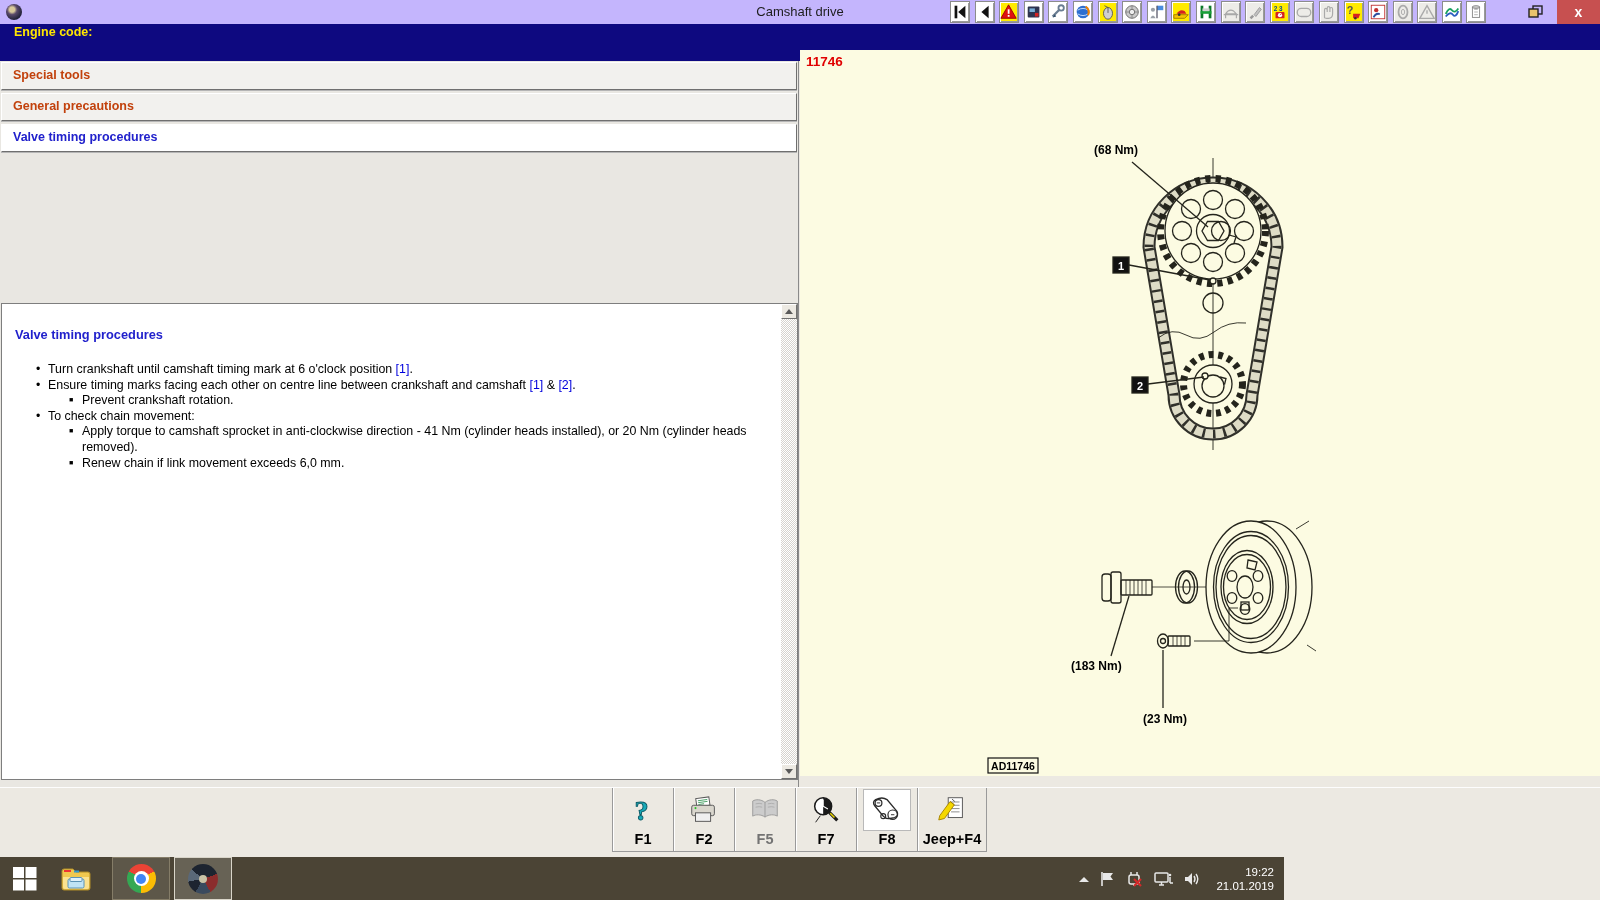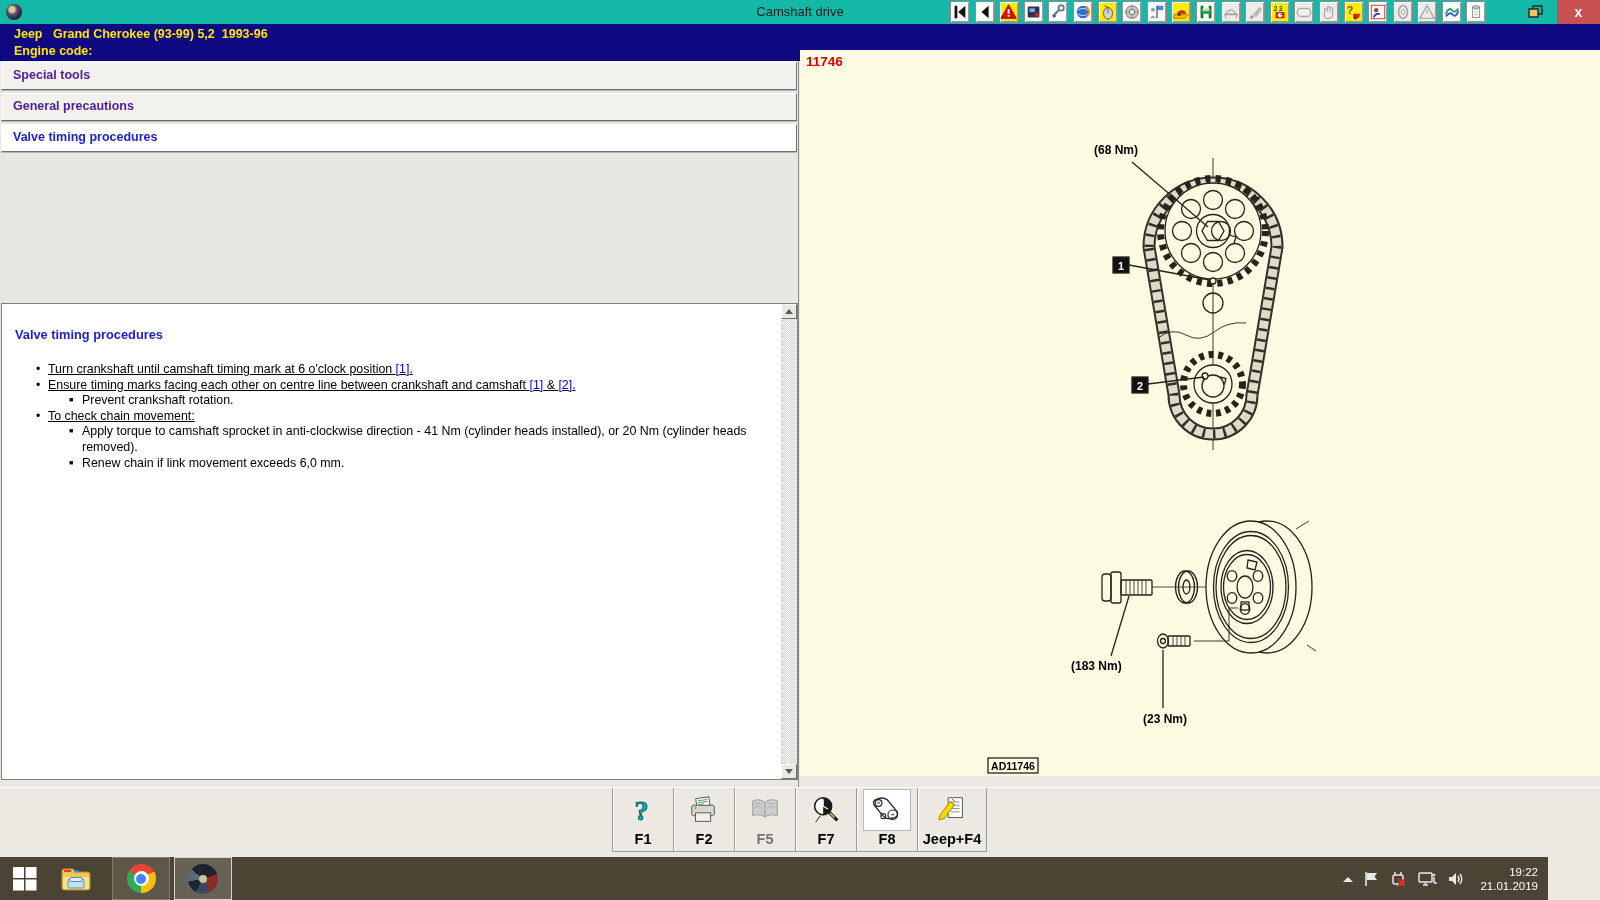--- a/index.html
+++ b/index.html
@@ -1,20 +1,20 @@
 <!DOCTYPE html>
 <html><head>
 <meta charset="utf-8">
 <style>
   html,body{margin:0;padding:0}
   body{width:1600px;height:900px;position:relative;overflow:hidden;
        font-family:"Liberation Sans",sans-serif;background:#ECE9E2;}
 
   
-  .titlebar{position:absolute;left:0;top:0;width:1600px;height:24px;background:#14b8a6;}
+  .titlebar{position:absolute;left:0;top:0;width:1600px;height:24px;background:#c4b5fd;}
   .app-ico{position:absolute;left:6px;top:4px;width:16px;height:16px;border-radius:50%;
            background:radial-gradient(circle at 38% 35%,#d8c89a 0 18%,#5a4a6a 35%,#23233a 70%);}
   .tb-title{position:absolute;left:0;top:4px;width:1600px;text-align:center;
             font-size:13px;color:#1d1d1d;}
   .tb-icons{position:absolute;left:950px;top:1px;display:flex;gap:4.6px;}
   .tb-btn{width:20px;height:22px;background:#fff;border:1px solid #8c8c8c;
           box-shadow:inset 1px 1px 0 #fff,inset -1px -1px 0 #9a9a9a;
           display:flex;align-items:center;justify-content:center;box-sizing:border-box;}
   .tb-btn.yellow{background:#FFEB00;}
   .tb-btn.disabled{background:#EDECE8;}
@@ -30,31 +30,31 @@
        color:#FFE600;font-weight:bold;font-size:12.5px;}
   .veh div{white-space:pre;padding-left:14px;line-height:17px;}
   .veh .l1{padding-top:2px;}
 
   
   .left-pane{position:absolute;left:0;top:61px;width:799px;height:726px;
              background:#E9E7E2;border-right:1px solid #8a8a8a;box-sizing:border-box;}
   .acc{padding:1px 1px 0 1px;}
   .acc-h{height:26px;line-height:25px;margin-bottom:3px;background:#F2F1EE;
          border:1px solid;border-color:#fff #6f6f6f #6f6f6f #fff;
-         box-shadow:0 1px 0 #b5b5b5;font-weight:bold;font-size:12.5px;color:#4c1d95;
+         box-shadow:0 1px 0 #b5b5b5;font-weight:bold;font-size:12.5px;color:#c2410c;
          padding-left:11px;}
   .acc-h.sel{background:#fff;color:#2121CC;}
 
   .content-panel{position:absolute;left:1px;top:242px;width:795px;height:475px;
                  background:#fff;border:1px solid #7e7e7e;}
   .article{padding:23px 40px 0 13px;font-size:12.4px;color:#000;}
   .art-h{color:#2121CC;font-weight:bold;font-size:12.8px;margin:0;}
   .steps{margin-top:20px;}
   .li{position:relative;line-height:15.6px;}
-  .li.l1{margin-left:21px;padding-left:12px;text-decoration:underline;}
+  .li.l1{margin-left:21px;padding-left:12px;}
   .li.l1::before{content:"\2022";position:absolute;left:0;top:0;}
   .li.l2{margin-left:54px;padding-left:13px;}
   .li.l2::before{content:"\25A0";position:absolute;left:0;top:-1px;font-size:7px;}
   .li a{color:#0000DD;text-decoration:none;}
 
   
   .vsb{position:absolute;right:0;top:0;width:16px;height:100%;
        background-image:linear-gradient(45deg,#fff 25%,transparent 25%,transparent 75%,#fff 75%),
                         linear-gradient(45deg,#fff 25%,#d6d3ce 25%,#d6d3ce 75%,#fff 75%);
        background-size:2px 2px;background-position:0 0,1px 1px;}
@@ -82,21 +82,21 @@
           border-left:1px solid #9a9a9a;border-bottom:1px solid #9a9a9a;}
   .fn-btn{width:60px;border-right:1px solid #9a9a9a;box-shadow:inset 1px 0 0 #fff;
           text-align:center;padding-top:1px;box-sizing:content-box;}
   .fn-btn .ic{height:42px;display:flex;align-items:center;justify-content:center;}
   .fn-btn.active .ic{background:#fff;border:1px solid #b9b9b9;margin:0 6px;height:40px;}
   .fn-lab{font-weight:bold;font-size:14.5px;color:#000;}
   .fn-btn.disabled .fn-lab{color:#737373;}
   .fn-btn.wide{width:68px;}
 
   
-  .taskbar{position:absolute;left:0;top:857px;width:1548px;height:43px;background:#4B4435;}
+  .taskbar{position:absolute;left:0;top:857px;width:1284px;height:43px;background:#4B4435;}
   .tk-btn{position:absolute;top:0;height:43px;display:flex;align-items:center;justify-content:center;}
   .tk-start{left:0;width:48px;}
   .tk-exp{left:52px;width:48px;}
   .tk-app{box-sizing:border-box;}
   .tk-chrome{left:112px;width:58px;background:rgba(255,255,255,.10);border:1px solid #857d68;}
   .tk-auto{left:174px;width:58px;background:rgba(255,255,255,.16);border:1px solid #d9d5c9;}
   .chrome-ico{width:29px;height:29px;border-radius:50%;
       background:conic-gradient(from 60deg,#fbbc04 0 120deg,#34a853 0 240deg,#ea4335 0 360deg);
       position:relative;}
   .chrome-ico::before{content:"";position:absolute;left:7px;top:7px;width:15px;height:15px;
@@ -268,21 +268,20 @@
   <div class="win-restore">
     <svg width="16" height="14" viewBox="0 0 16 14">
       <rect x="5" y="1" width="9" height="8" fill="none" stroke="#222" stroke-width="1.4"></rect>
       <rect x="1" y="4" width="9" height="8" fill="#E9C46C" stroke="#222" stroke-width="1.4"></rect>
     </svg>
   </div>
   <div class="win-close">x</div>
 </div>
 
 <div class="veh">
-  <div class="l1">Jeep   Grand Cherokee (93-99) 5,2  1993-96</div>
   <div class="l2">Engine code:</div>
 </div>
 
 <div class="left-pane">
   <div class="acc" id="accordion">
       <div class="acc-h">Special tools</div>
       <div class="acc-h">General precautions</div>
       <div class="acc-h sel">Valve timing procedures</div>
     </div>
 

